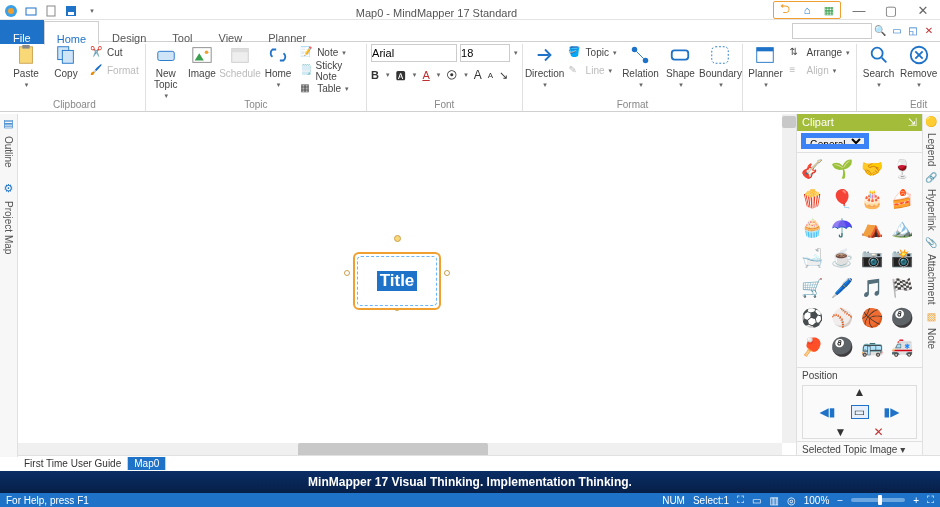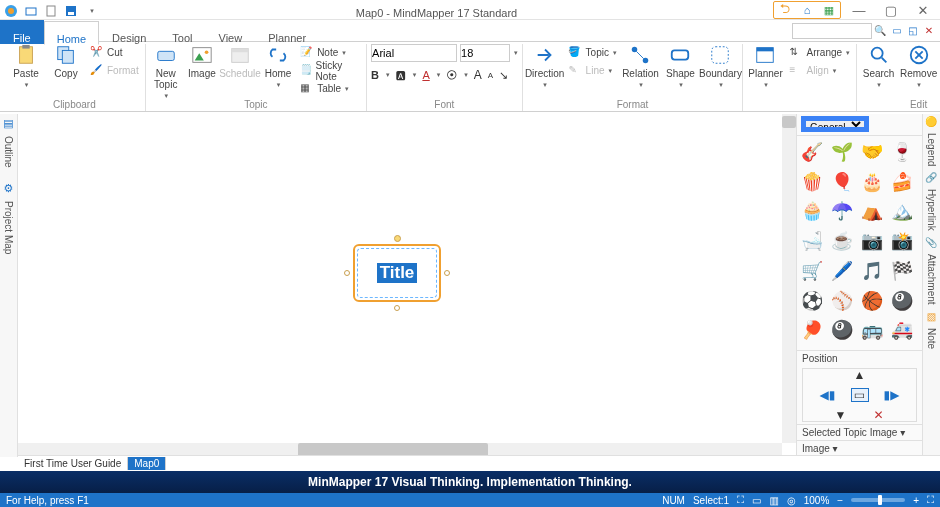--- a/index.html
+++ b/index.html
@@ -35,21 +35,21 @@
 .font-size { width: 50px; }
 .drop { font-size: 7px; color: #666; margin-left: 1px;}
 .workspace { position: absolute; top: 114px; left: 18px; right: 0; bottom: 50px; background: #fff; }
 .leftbar { position: absolute; top: 114px; left: 0; width: 18px; bottom: 50px; background: #f7f7f7; border-right: 1px solid #e0e0e0; display: flex; flex-direction: column; align-items: center; gap: 3px; padding-top: 3px; }
 .vtab { writing-mode: vertical-rl; font-size: 10px; color: #555; cursor: pointer; padding: 3px 0; }
 .vscroll { position: absolute; right: 144px; top: 0; width: 14px; bottom: 14px; background: #f0f0f0; }
 .vscroll-thumb { position: absolute; width: 100%; background: #c8c8c8; top: 2px; height: 12px; border-radius: 2px;}
 .hscroll { position: absolute; left: 0; right: 158px; bottom: 0; height: 14px; background: #f0f0f0; }
 .hscroll-thumb { position: absolute; height: 100%; background: #c8c8c8; left: 280px; width: 190px; border-radius: 2px;}
 .canvas { position: absolute; left: 0; top: 0; right: 158px; bottom: 14px; background: #fff; }
-.topic { position: absolute; left: 335px; top: 130px; width: 88px; height: 58px; border: 2px solid #f0a030; border-radius: 6px; background: #fff; display: flex; align-items: center; justify-content: center; }
+.topic { position: absolute; left: 335px; top: 138px; width: 88px; height: 58px; border: 2px solid #f0a030; border-radius: 6px; background: #fff; display: flex; align-items: center; justify-content: center; }
 .topic::before { content:""; position: absolute; inset: 2px; border: 1px dashed #6bb7ff; border-radius: 4px;}
 .topic-sel { position: absolute; left: 329px; top: 124px; width: 100px; height: 70px; }
 .handle { position: absolute; width: 6px; height: 6px; background: #fff; border: 1px solid #c9a050; border-radius: 50%; }
 .handle.add { background: #f9d977; width: 7px; height: 7px;}
 .topic-text { background: #1e73c8; color: #fff; font-size: 17px; font-weight: bold; padding: 0 3px; }
 .rightpanel { position: absolute; right: 18px; top: 0; width: 126px; bottom: 0; background: #fafafa; border-left: 1px solid #e0e0e0; display: flex; flex-direction: column;}
 .rp-head { background: #a3bc3a; color: #fff; font-size: 11px; padding: 2px 5px; display: flex; justify-content: space-between;}
 .rp-cat { padding: 2px 4px; border-bottom: 1px solid #e0e0e0;}
 .rp-sel { width: 68px; height: 16px; font-size: 10px; border: 5px solid #3b82f6; }
 .clipgrid { flex: 0 0 214px; overflow: hidden; display: grid; grid-template-columns: repeat(4, 1fr); gap: 2px; padding: 4px; }
@@ -362,20 +362,24 @@
     </div>
   </div>
   <div class="vscroll">
       <div class="vscroll-thumb"></div>
     </div>
   <div class="hscroll">
       <div class="hscroll-thumb"></div>
     </div>
 
   <div class="rightpanel">
+    <div class="rp-head">
+        <span>Clipart</span>
+        <span>⇲</span>
+      </div>
     <div class="rp-cat"><select class="rp-sel"><option>General</option></select></div>
     <div class="clipgrid">
         <span class="clip">🎸</span>
         <span class="clip">🌱</span>
         <span class="clip">🤝</span>
         <span class="clip">🍷</span>
         <span class="clip">🍿</span>
         <span class="clip">🎈</span>
         <span class="clip">🎂</span>
         <span class="clip">🍰</span>

